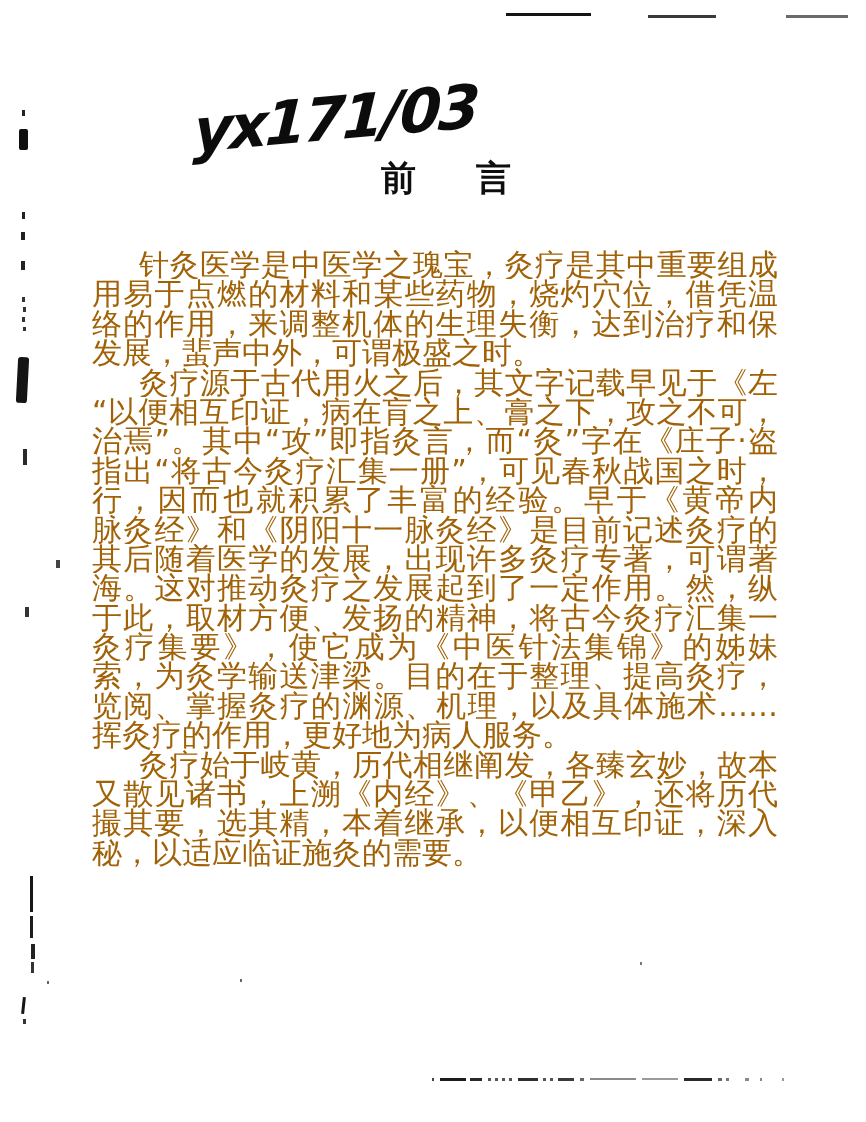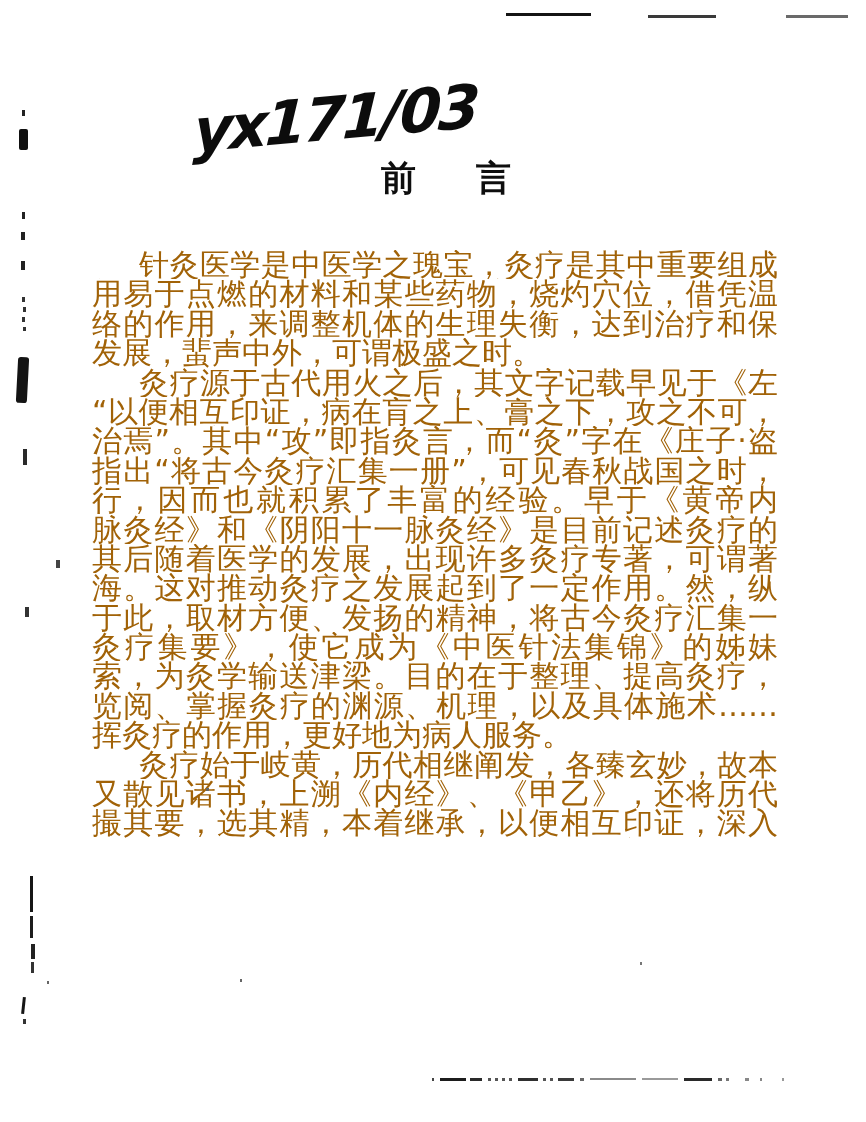--- a/index.html
+++ b/index.html
@@ -91,20 +91,21 @@
     <div class="line">海。这对推动灸疗之发展起到了一定作用。然，纵观历代著述，既</div>
     <div class="line">于此，取材方便、发扬的精神，将古今灸疗汇集一册，名为《中医</div>
     <div class="line">灸疗集要》，使它成为《中医针法集锦》的姊妹篇，为针书提供缆</div>
     <div class="line">索，为灸学输送津梁。目的在于整理、提高灸疗，便于读者了解、</div>
     <div class="line">览阅、掌握灸疗的渊源、机理，以及具体施术……以提高疗效，发</div>
     <div class="line end">挥灸疗的作用，更好地为病人服务。</div>
 
     <div class="line indent">灸疗始于岐黄，历代相继阐发，各臻玄妙，故本《集要》取材</div>
     <div class="line">又散见诸书，上溯《内经》、《甲乙》，还将历代医家所论灸疗，皆</div>
     <div class="line">撮其要，选其精，本着继承，以便相互印证，深入了解灸疗之奥</div>
+    <div class="line end">秘，以适应临证施灸的需要。</div>
   </div>
 
   <div class="art" style="left:22px; top:110px; width:3px; height:6px;"></div>
   <div class="art" style="left:19px; top:129px; width:9px; height:21px; background:#101010; border-radius:2px;"></div>
   <div class="art" style="left:22px; top:212px; width:3px; height:7px;"></div>
   <div class="art" style="left:21px; top:232px; width:4px; height:8px;"></div>
   <div class="art" style="left:21px; top:261px; width:4px; height:9px;"></div>
   <div class="art" style="left:22px; top:297px; width:3px; height:5px; background:#333;"></div>
   <div class="art" style="left:23px; top:307px; width:3px; height:5px; background:#333;"></div>
   <div class="art" style="left:22px; top:317px; width:3px; height:5px; background:#333;"></div>

